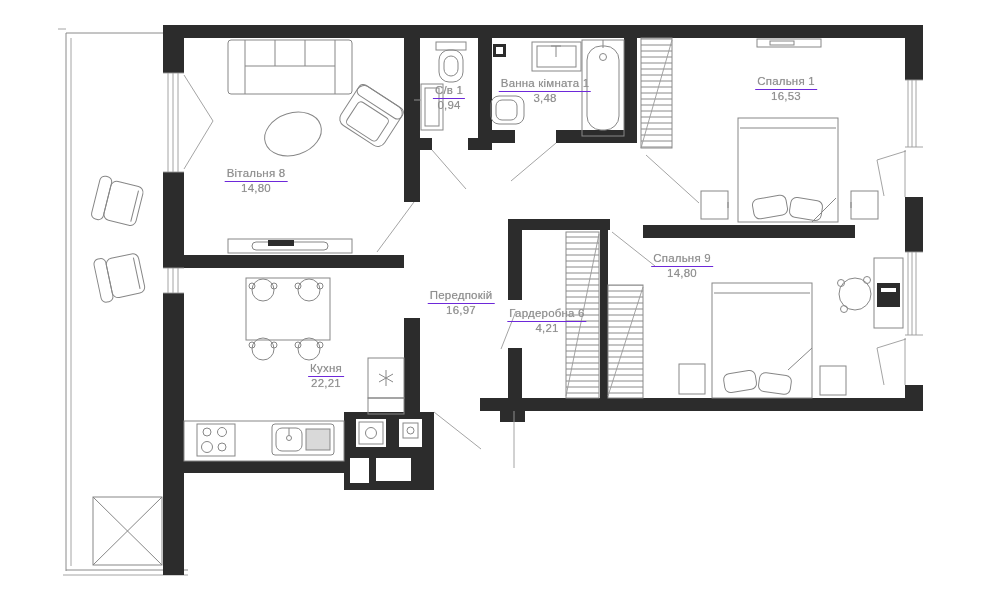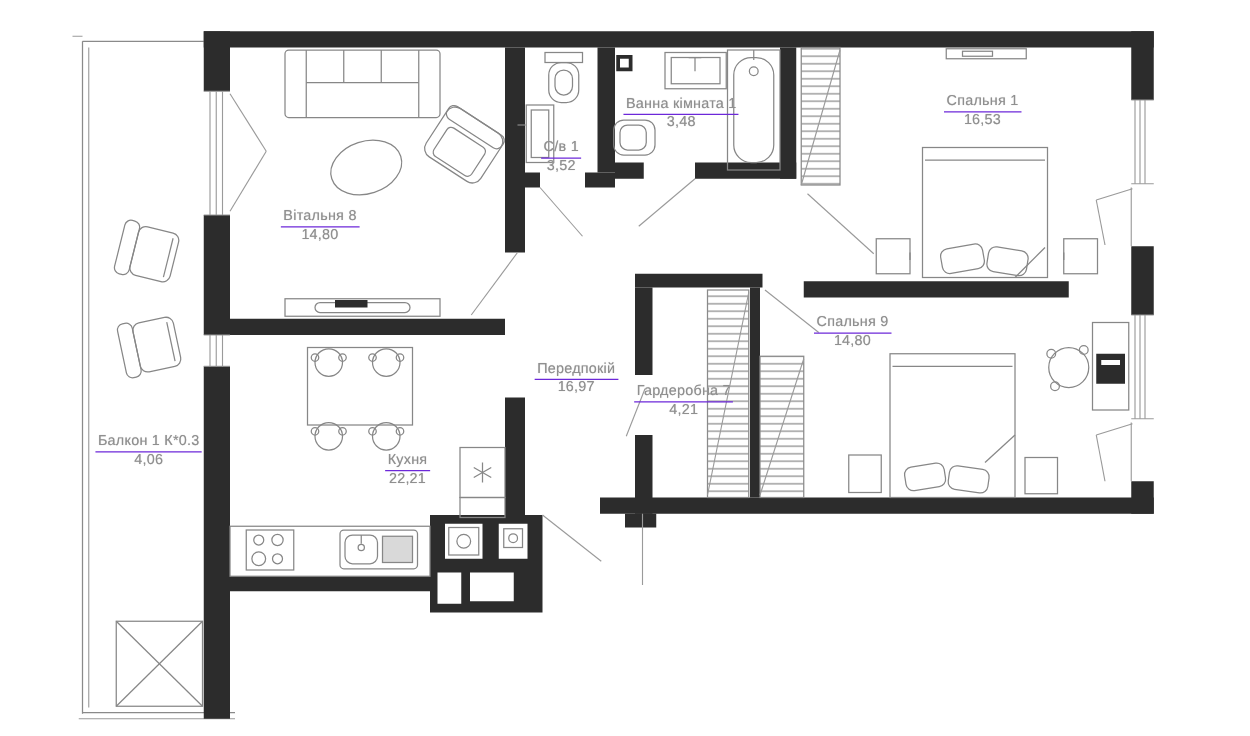--- a/index.html
+++ b/index.html
@@ -324,41 +324,37 @@
 </svg>
 
   <div class="lbl" style="left:256px;top:167px">
     <span class="name">Вітальня 8</span>
     <span class="area">14,80</span>
   </div>
   <div class="lbl" style="left:326px;top:362px">
     <span class="name">Кухня</span>
     <span class="area">22,21</span>
   </div>
-  <div class="lbl" style="left:119px;top:347px">
-    <span class="name">Балкон 1 К*0.3</span>
-    <span class="area">4,06</span>
-  </div>
-  <div class="lbl" style="left:449px;top:112px">
+  <div class="lbl" style="left:449px;top:84px">
     <span class="name">С/в 1</span>
-    <span class="area">3,52</span>
+    <span class="area">0,94</span>
   </div>
   <div class="lbl" style="left:545px;top:77px">
     <span class="name">Ванна кімната 1</span>
     <span class="area">3,48</span>
   </div>
   <div class="lbl" style="left:786px;top:75px">
     <span class="name">Спальня 1</span>
     <span class="area">16,53</span>
   </div>
   <div class="lbl" style="left:682px;top:252px">
     <span class="name">Спальня 9</span>
     <span class="area">14,80</span>
   </div>
   <div class="lbl" style="left:461px;top:289px">
     <span class="name">Передпокій</span>
     <span class="area">16,97</span>
   </div>
   <div class="lbl" style="left:547px;top:307px">
-    <span class="name">Гардеробна 7</span>
+    <span class="name">Гардеробна 6</span>
     <span class="area">4,21</span>
   </div>
 </div>
 
 </body></html>

